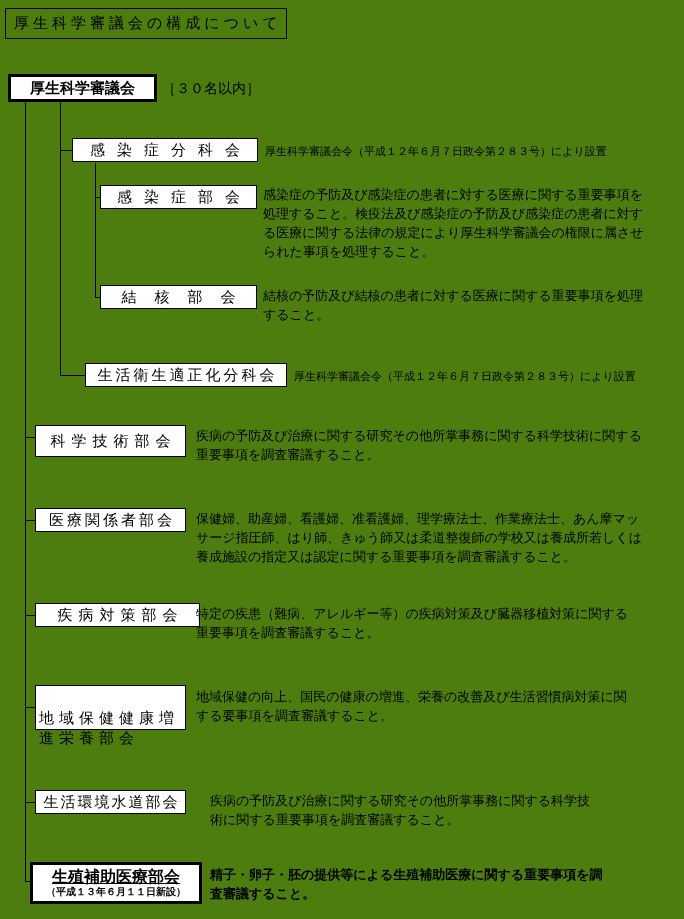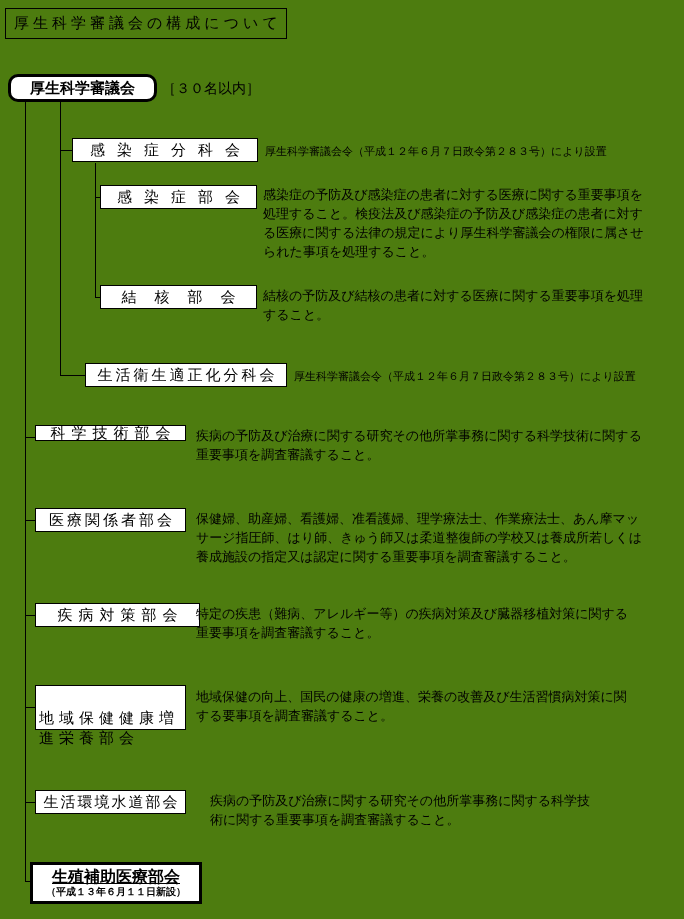--- a/index.html
+++ b/index.html
@@ -17,21 +17,21 @@
   .box {
     position:absolute;
     border:1px solid #000;
     background:#fff;
     display:flex;
     align-items:center;
     justify-content:center;
     font-size:15px;
     white-space:nowrap;
   }
-  .box.thick { border-width:3px;border-radius:10px; }
+  .box.thick { border-width:3px; }
   .label-bold { font-weight:bold; }
   .ls-2  { letter-spacing:2px;  text-indent:2px; }
   .ls-3  { letter-spacing:3px;  text-indent:3px; }
   .ls-6  { letter-spacing:6px;  text-indent:6px; }
   .ls-12 { letter-spacing:12px; text-indent:12px;align-items:center; }
   .ls-18 { letter-spacing:18px; text-indent:18px; }
   .multiline {
     white-space:normal;
     display:block;
     text-align:left;
@@ -140,21 +140,21 @@
   <div class="box ls-18" style="left:100px; top:285px; width:157px; height:24px;">
     <span>結核部会</span>
   </div>
   <div class="desc" style="left:263px; top:287px; width:392px;">結核の予防及び結核の患者に対する医療に関する重要事項を処理すること。</div>
 
   <div class="box ls-3" style="left:85px; top:363px; width:202px; height:24px;">
     <span>生活衛生適正化分科会</span>
   </div>
   <span class="note" style="left:294px; top:369px;">厚生科学審議会令（平成１２年６月７日政令第２８３号）により設置</span>
 
-  <div class="box ls-6" style="left:35px; top:425px; width:151px; height:16px;">
+  <div class="box ls-6" style="left:35px; top:425px; width:151px; height:32px;">
     <span>科学技術部会</span>
   </div>
   <div class="desc" style="left:196px; top:427px; width:455px;">疾病の予防及び治療に関する研究その他所掌事務に関する科学技術に関する重要事項を調査審議すること。</div>
 
   <div class="box ls-3" style="left:35px; top:508px; width:151px; height:24px;">
     <span>医療関係者部会</span>
   </div>
   <div class="desc" style="left:196px; top:510px; width:448px;">保健婦、助産婦、看護婦、准看護婦、理学療法士、作業療法士、あん摩マッサージ指圧師、はり師、きゅう師又は柔道整復師の学校又は養成所若しくは養成施設の指定又は認定に関する重要事項を調査審議すること。</div>
 
   <div class="box ls-6" style="left:35px; top:603px; width:165px; height:24px;">
@@ -169,14 +169,15 @@
 
   <div class="box ls-2" style="left:35px; top:790px; width:151px; height:24px;">
     <span>生活環境水道部会</span>
   </div>
   <div class="desc" style="left:210px; top:792px; width:392px;">疾病の予防及び治療に関する研究その他所掌事務に関する科学技術に関する重要事項を調査審議すること。</div>
 
   <div class="repro-box">
     <span class="repro-label">生殖補助医療部会</span>
     <span class="repro-sub">（平成１３年６月１１日新設）</span>
   </div>
+  <div class="desc desc-bold" style="left:210px; top:866px; width:405px;">精子・卵子・胚の提供等による生殖補助医療に関する重要事項を調査審議すること。</div>
 
 </div>
 
 </body></html>

